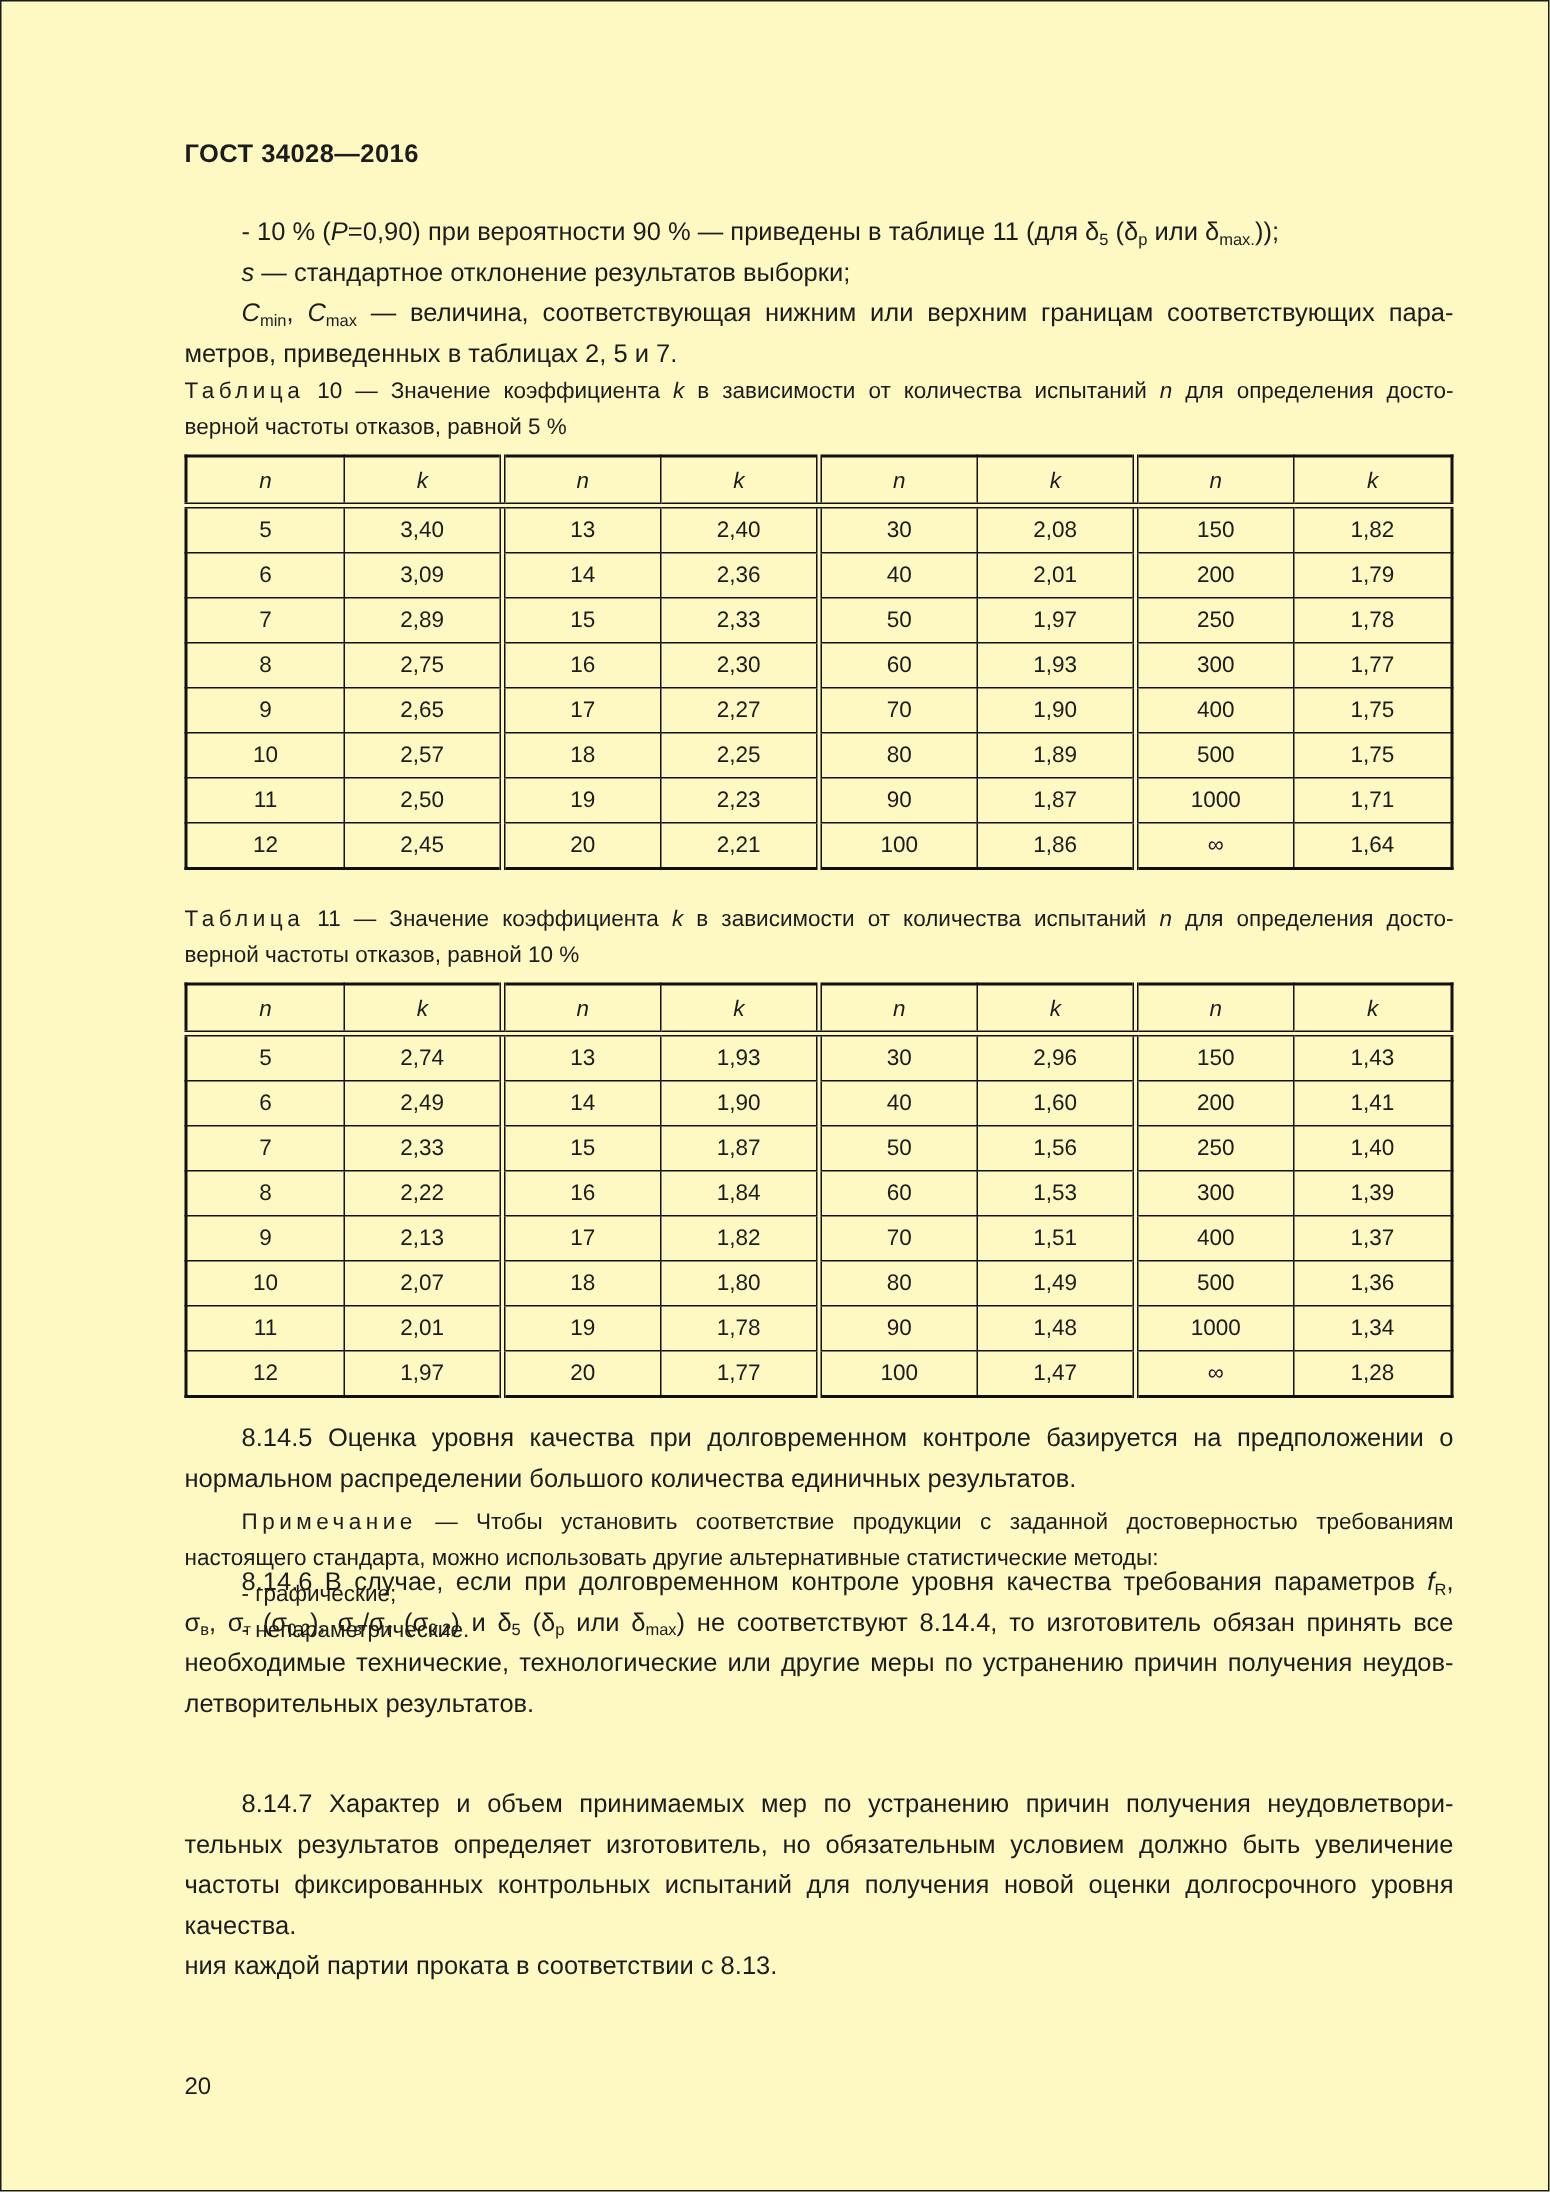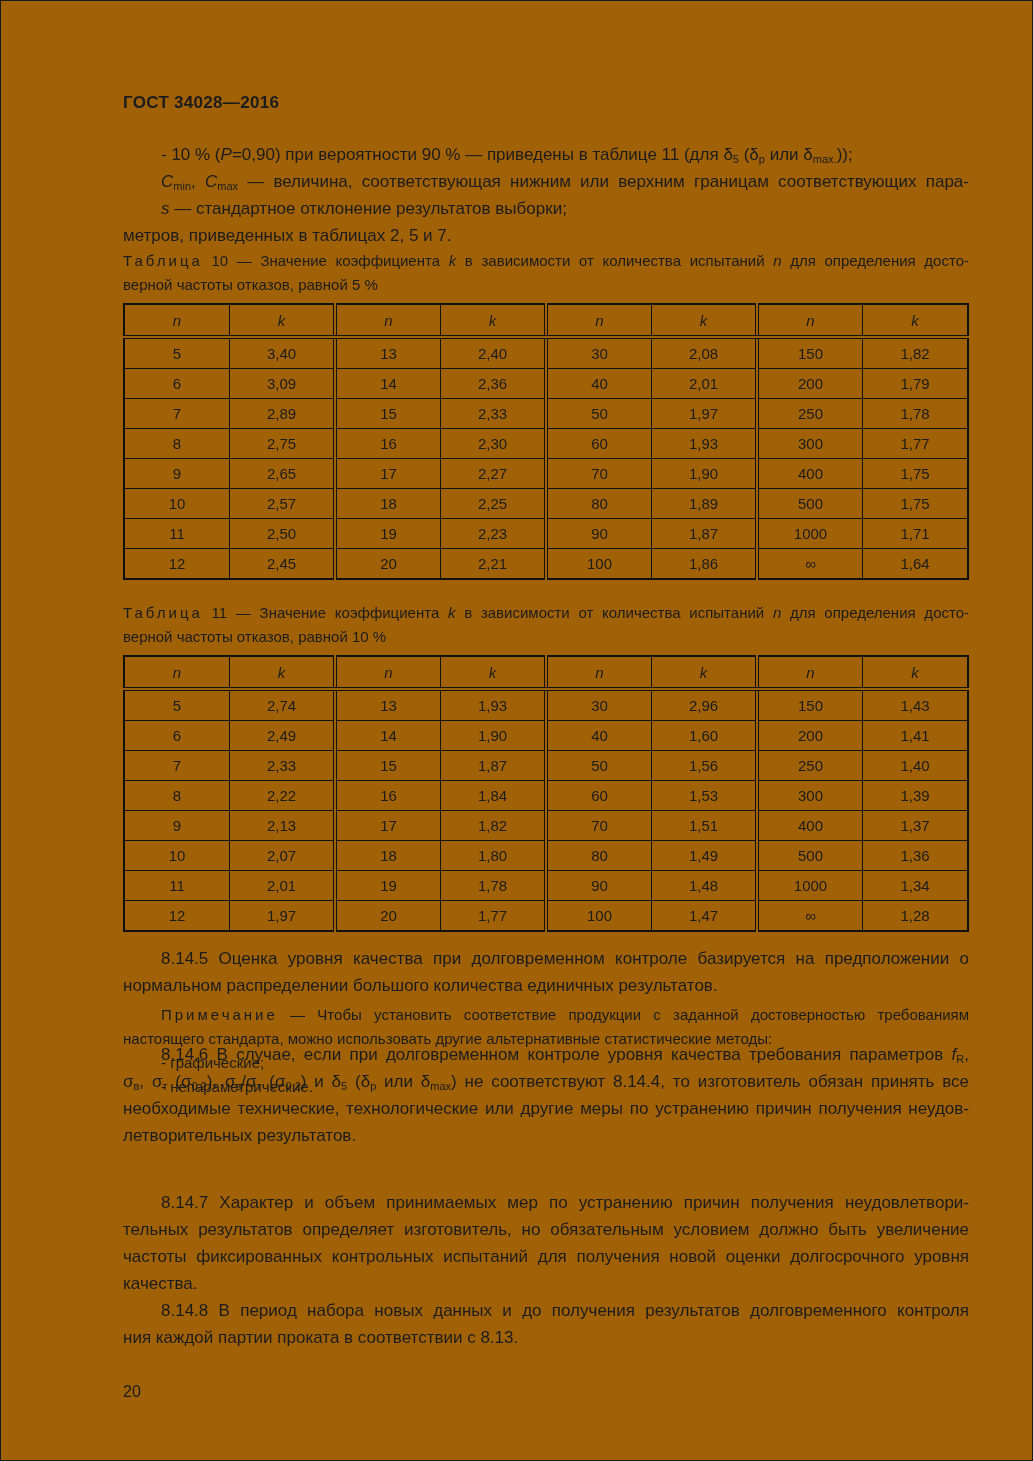--- a/index.html
+++ b/index.html
@@ -1,20 +1,20 @@
 <!DOCTYPE html>
 <html><head>
 <meta charset="utf-8">
 <style>
   html,body { margin:0; padding:0; background:#888; }
   .page {
     position:relative;
     width:1033px; height:1461px;
     margin:0 auto;
-    background:#a16207;
+    background:#fef9c3;
     border:1px solid #1a1a1a;
     box-sizing:border-box;
     font-family:"Liberation Sans","DejaVu Sans",sans-serif;
     color:#1c1c1c;
     overflow:hidden;
   }
   .abs { position:absolute; left:122px; width:846px; }
 
   .doc-header {
     top:92px;
@@ -66,22 +66,22 @@
 </style>
 </head>
 <body>
 
 <div class="page">
 
   <div class="abs doc-header">ГОСТ 34028—2016</div>
 
   <div class="abs body-text" style="top:140px;">
       <div class="line ind"><span>- 10 % (</span><span class="it">P</span><span>=0,90) при вероятности 90 % — приведены в таблице 11 (для δ</span><sub>5</sub><span> (δ</span><sub>р</sub><span> или δ</span><sub>max.</sub><span>));</span></div>
+      <div class="line ind"><span class="it">s</span><span> — стандартное отклонение результатов выборки;</span></div>
       <div class="line j ind"><span class="it">C</span><sub>min</sub><span>, </span><span class="it">C</span><sub>max</sub><span> — величина, соответствующая нижним или верхним границам соответствующих пара-</span></div>
-      <div class="line ind"><span class="it">s</span><span> — стандартное отклонение результатов выборки;</span></div>
       <div class="line"><span>метров, приведенных в таблицах 2, 5 и 7.</span></div>
     </div>
 
   <div class="abs caption-text" style="top:248px;">
       <div class="line j"><span class="sp">Таблица</span><span> 10 — Значение коэффициента </span><span class="it">k</span><span> в зависимости от количества испытаний </span><span class="it">n</span><span> для определения досто-</span></div>
       <div class="line"><span>верной частоты отказов, равной 5 %</span></div>
     </div>
 
   <table class="gtable abs" style="top:302px;">
     <thead>
@@ -302,19 +302,18 @@
     </div>
 
   <div class="abs body-text" style="top:1188px;">
       <div class="line j ind"><span>8.14.7  Характер и объем принимаемых мер по устранению причин получения неудовлетвори-</span></div>
       <div class="line j"><span>тельных результатов определяет изготовитель, но обязательным условием должно быть увеличение</span></div>
       <div class="line j"><span>частоты фиксированных контрольных испытаний для получения новой оценки долгосрочного уровня</span></div>
       <div class="line"><span>качества.</span></div>
     </div>
 
   <div class="abs body-text" style="top:1296px;">
-      <div class="line j ind"><span>8.14.8  В период набора новых данных и до получения результатов долговременного контроля</span></div>
       <div class="line"><span>ния каждой партии проката в соответствии с 8.13.</span></div>
     </div>
 
   <div class="abs page-number">20</div>
 
 </div>
 
 </body></html>

